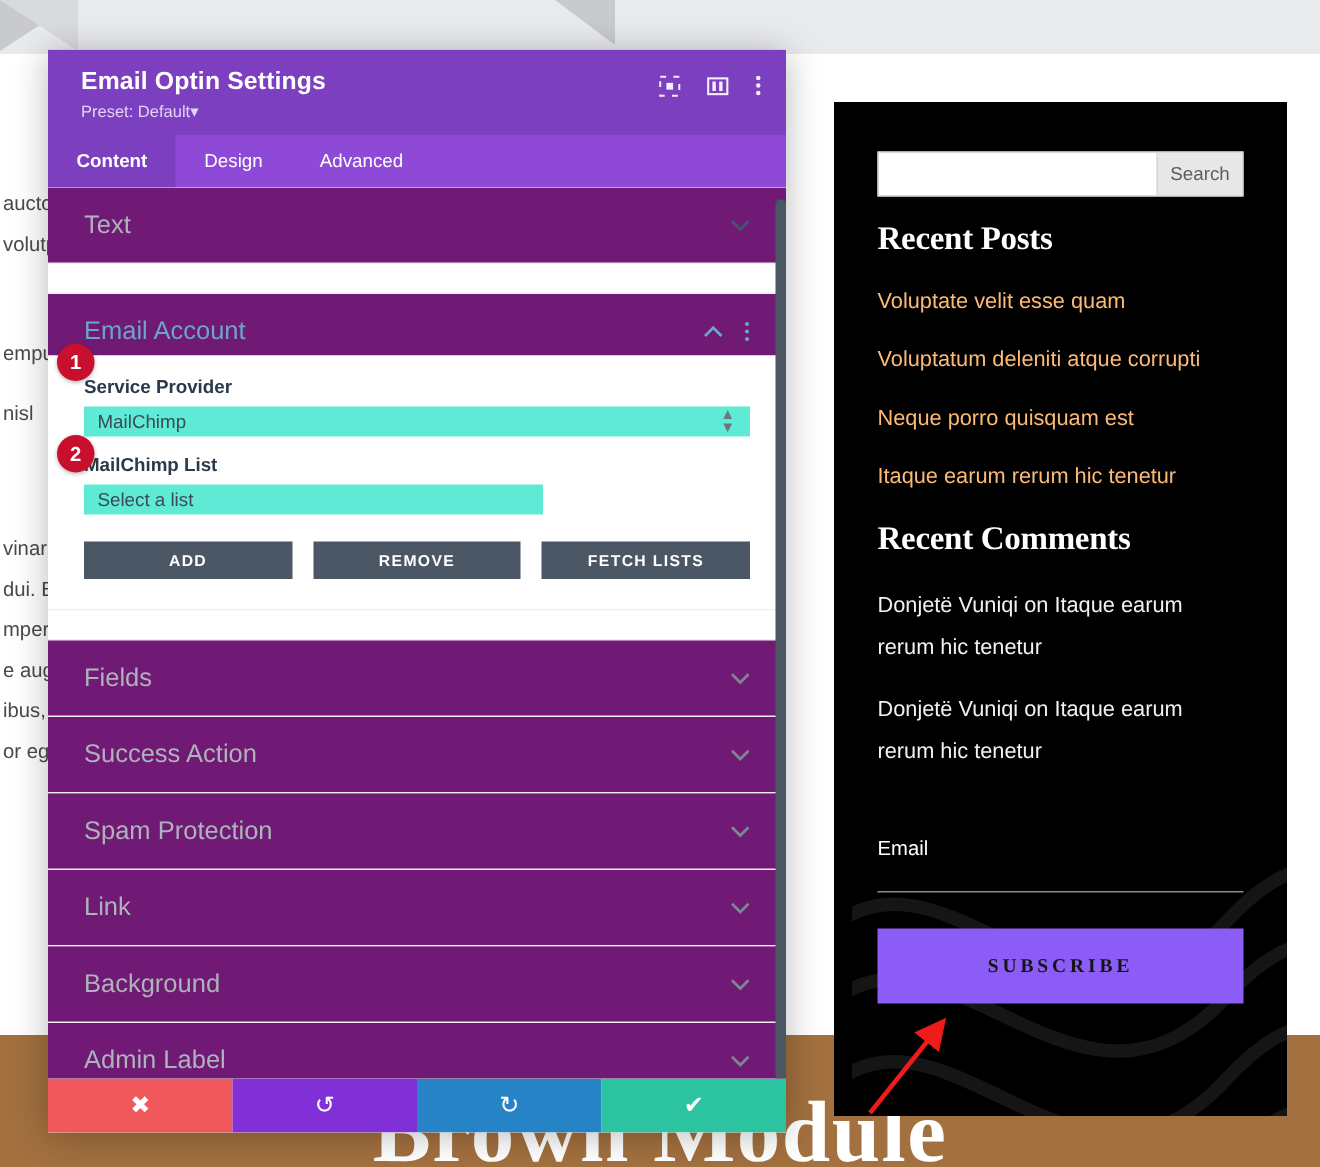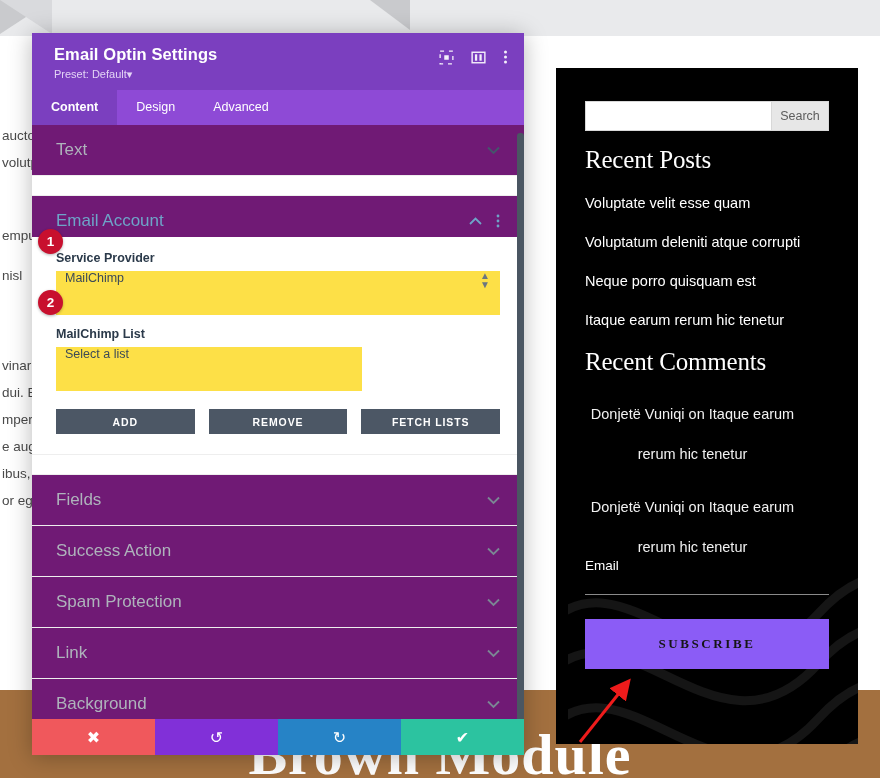--- a/index.html
+++ b/index.html
@@ -74,31 +74,31 @@
     flex: 1; border: 0; outline: 0; height: 100%;
     padding: 0 7px; font-size: 12px; font-family: "Liberation Sans", sans-serif;
     background: #ffffff; color: #333;
   }
   .sb-search .sbtn {
     width: 57px; background: #e7e7e7; border-left: 1px solid #d8d8d8;
     display: flex; align-items: center; justify-content: center;
     font-size: 12.5px; color: #5d5d5d; cursor: pointer;
   }
   .sb-h {
-    font-family: "Liberation Serif", serif; font-weight: normal;
-    font-size: 25px; color: #ffffff; margin: 14px 0 18px;
+    font-family: "Liberation Serif", serif; font-weight: bold;
+    font-size: 22px; color: #ffffff; margin: 14px 0 18px;
     letter-spacing: -0.2px;
   }
   .sb-li {
-    font-size: 14.5px; color: #ffffff; margin-bottom: 17px;
+    font-size: 14.5px; color: #fdba74; margin-bottom: 17px;
     line-height: 22px; cursor: pointer;
   }
   .sb-cmt {
     font-size: 14.5px; color: #f1f1f1; margin-bottom: 13px;
-    line-height: 40px; width: 215px; text-align: center;
+    line-height: 28px; width: 215px;
   }
   .sb-optin { position: absolute; left: 29px; top: 490px; width: 244px; }
   .sb-optin .lbl { font-size: 13.5px; color: #ffffff; margin-bottom: 21px; }
   .sb-optin .line { height: 1px; background: #8a8a8a; margin-bottom: 24px; }
   .sb-sub {
     width: 244px; height: 50px; background: #8b5cf6; border: 0;
     font-family: "Liberation Serif", serif;
     font-size: 13px; font-weight: bold; letter-spacing: 2.6px;
     color: #151515; cursor: pointer;
   }
@@ -135,22 +135,22 @@
     cursor: pointer; background: #701a75;
   }
   .sec-row .nm { font-size: 17px; color: #aeb3bb; font-weight: normal; }
   .sec-row.open { border-bottom: 0; padding-bottom: 6px; }
   .sec-row.open .nm { color: #6ea4c8; }
   .dots { color: #6ea4c8; font-size: 13px; letter-spacing: 0; margin-left: 14px; }
 
   .sec-body { padding: 2px 24px 20px; background: #ffffff; border-bottom: 1px solid #eeeeee; }
   .fld-label { font-size: 12.5px; color: #2b3a4a; font-weight: bold; margin: 12px 0 6px; }
   .fld-select {
-    height: 44px; background: #fde047; border: 0; width: 100%;
-    display: flex; justify-content: space-between;
+    height: 20px; background: #5eead4; border: 0; width: 100%;
+    display: flex; align-items: center; justify-content: space-between;
     padding: 0 10px 0 9px; font-size: 12.5px; color: #3c4a57; cursor: pointer;
   }
   .fld-select.short { width: 306px; }
   .spin { font-size: 10px; color: #6b7681; line-height: 9px; text-align: center; }
   .btn-row { display: flex; gap: 14px; margin-top: 18px; }
   .gbtn {
     flex: 1; height: 25px; background: #4c5765; color: #ffffff;
     border: 0; font-size: 10.5px; font-weight: bold; letter-spacing: .9px;
     cursor: pointer; font-family: "Liberation Sans", sans-serif;
   }

